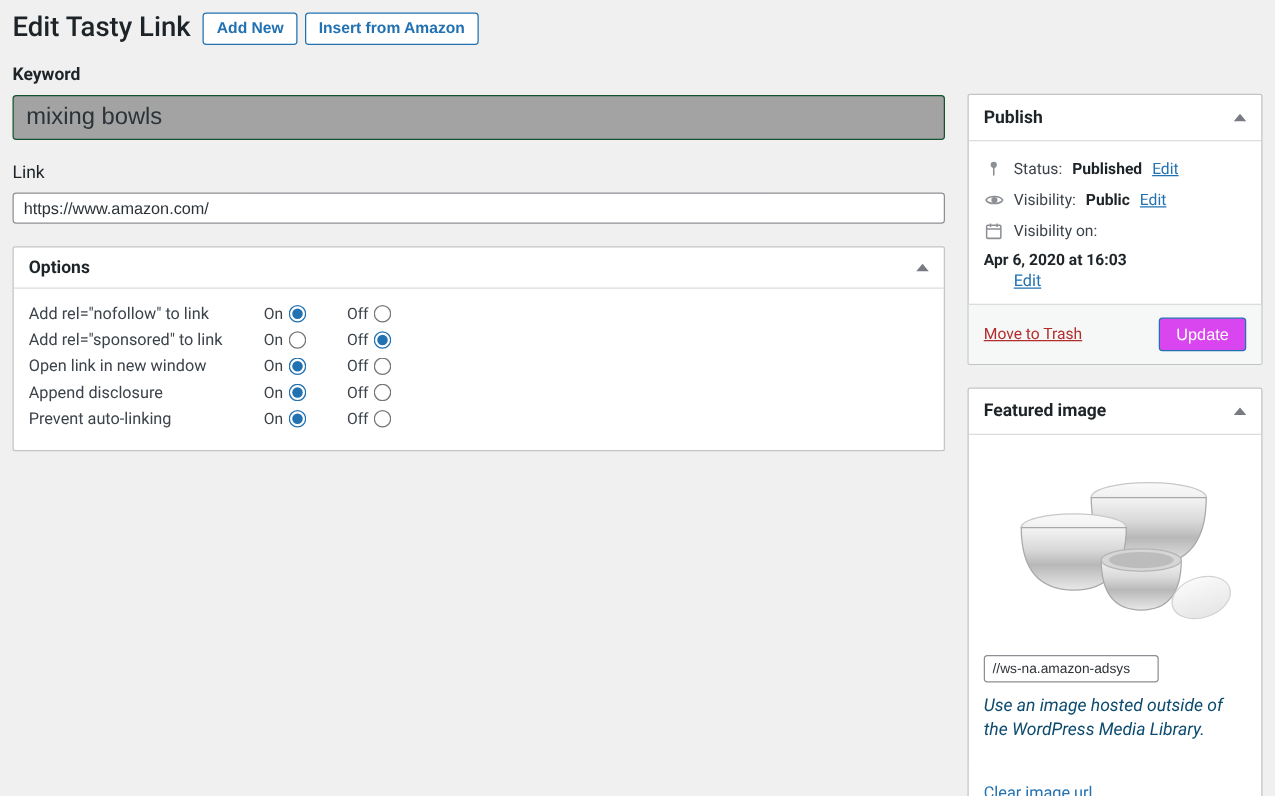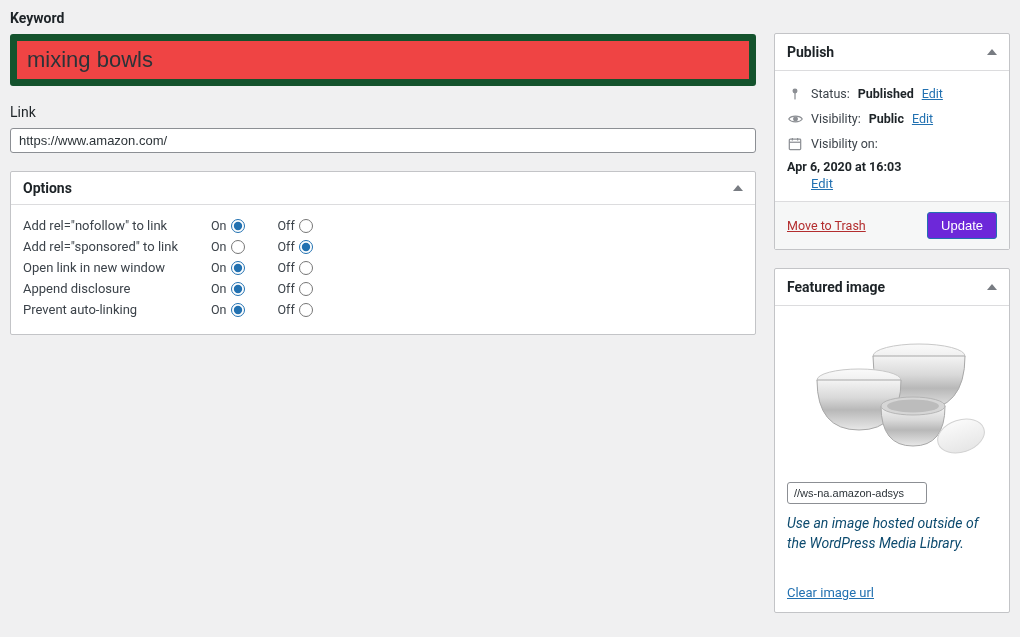--- a/index.html
+++ b/index.html
@@ -51,25 +51,25 @@
     margin-bottom: 8px;
   }
   .url-label {
     font-weight: 400;
     font-size: 14px;
     margin-bottom: 8px;
     margin-top: 18px;
   }
   input.big-text {
     width: 100%;
-    font-size: 22px;
+    font-size: 19px;
     padding: 6px 10px;
-    border: 7px solid #14532d;
-    border-radius: 3px;
-    background: #ef4444;
+    border: 1px solid #14532d;
+    border-radius: 3px;
+    background: #a3a3a3;
     color: #2c3338;
   }
   input.med-text {
     width: 100%;
     font-size: 13px;
     padding: 4px 8px;
     border: 1px solid #8c8f94;
     border-radius: 3px;
     background: #fff;
     color: #2c3338;
@@ -136,21 +136,21 @@
   .pub-actions {
     background: #f6f7f7;
     border-top: 1px solid #dcdcde;
     padding: 10px 12px;
     display: flex;
     align-items: center;
     justify-content: space-between;
   }
   a.trash { color: #b32d2e; text-decoration: underline; font-size: 12.5px; cursor:pointer;}
   button.primary {
-    background: #6d28d9;
+    background: #d946ef;
     border: 1px solid #2271b1;
     color: #fff;
     font-size: 13px;
     padding: 5px 13px;
     border-radius: 3px;
     cursor: pointer;
     font-weight: 500;
   }
   .feat-body { padding: 12px; }
   .feat-img-wrap {
@@ -177,20 +177,25 @@
     margin-bottom: 32px;
   }
   svg.pin { width:12px; height:14px; }
   svg.eye { width:15px; height:12px; }
   svg.cal { width:14px; height:14px; }
 </style>
 </head>
 <body>
 
 <div class="wrap">
+  <div class="header-row">
+    <h1 class="page-title">Edit Tasty Link</h1>
+    <button class="header-btn">Add New</button>
+    <button class="header-btn">Insert from Amazon</button>
+  </div>
 
   <div class="layout">
     <div class="main-col">
       <label class="field-label">Keyword</label>
       <input class="big-text" type="text" value="mixing bowls" style="">
 
       <div class="url-label">Link</div>
       <input class="med-text" type="text" value="https://www.amazon.com/" style="">
 
       <div class="postbox">

